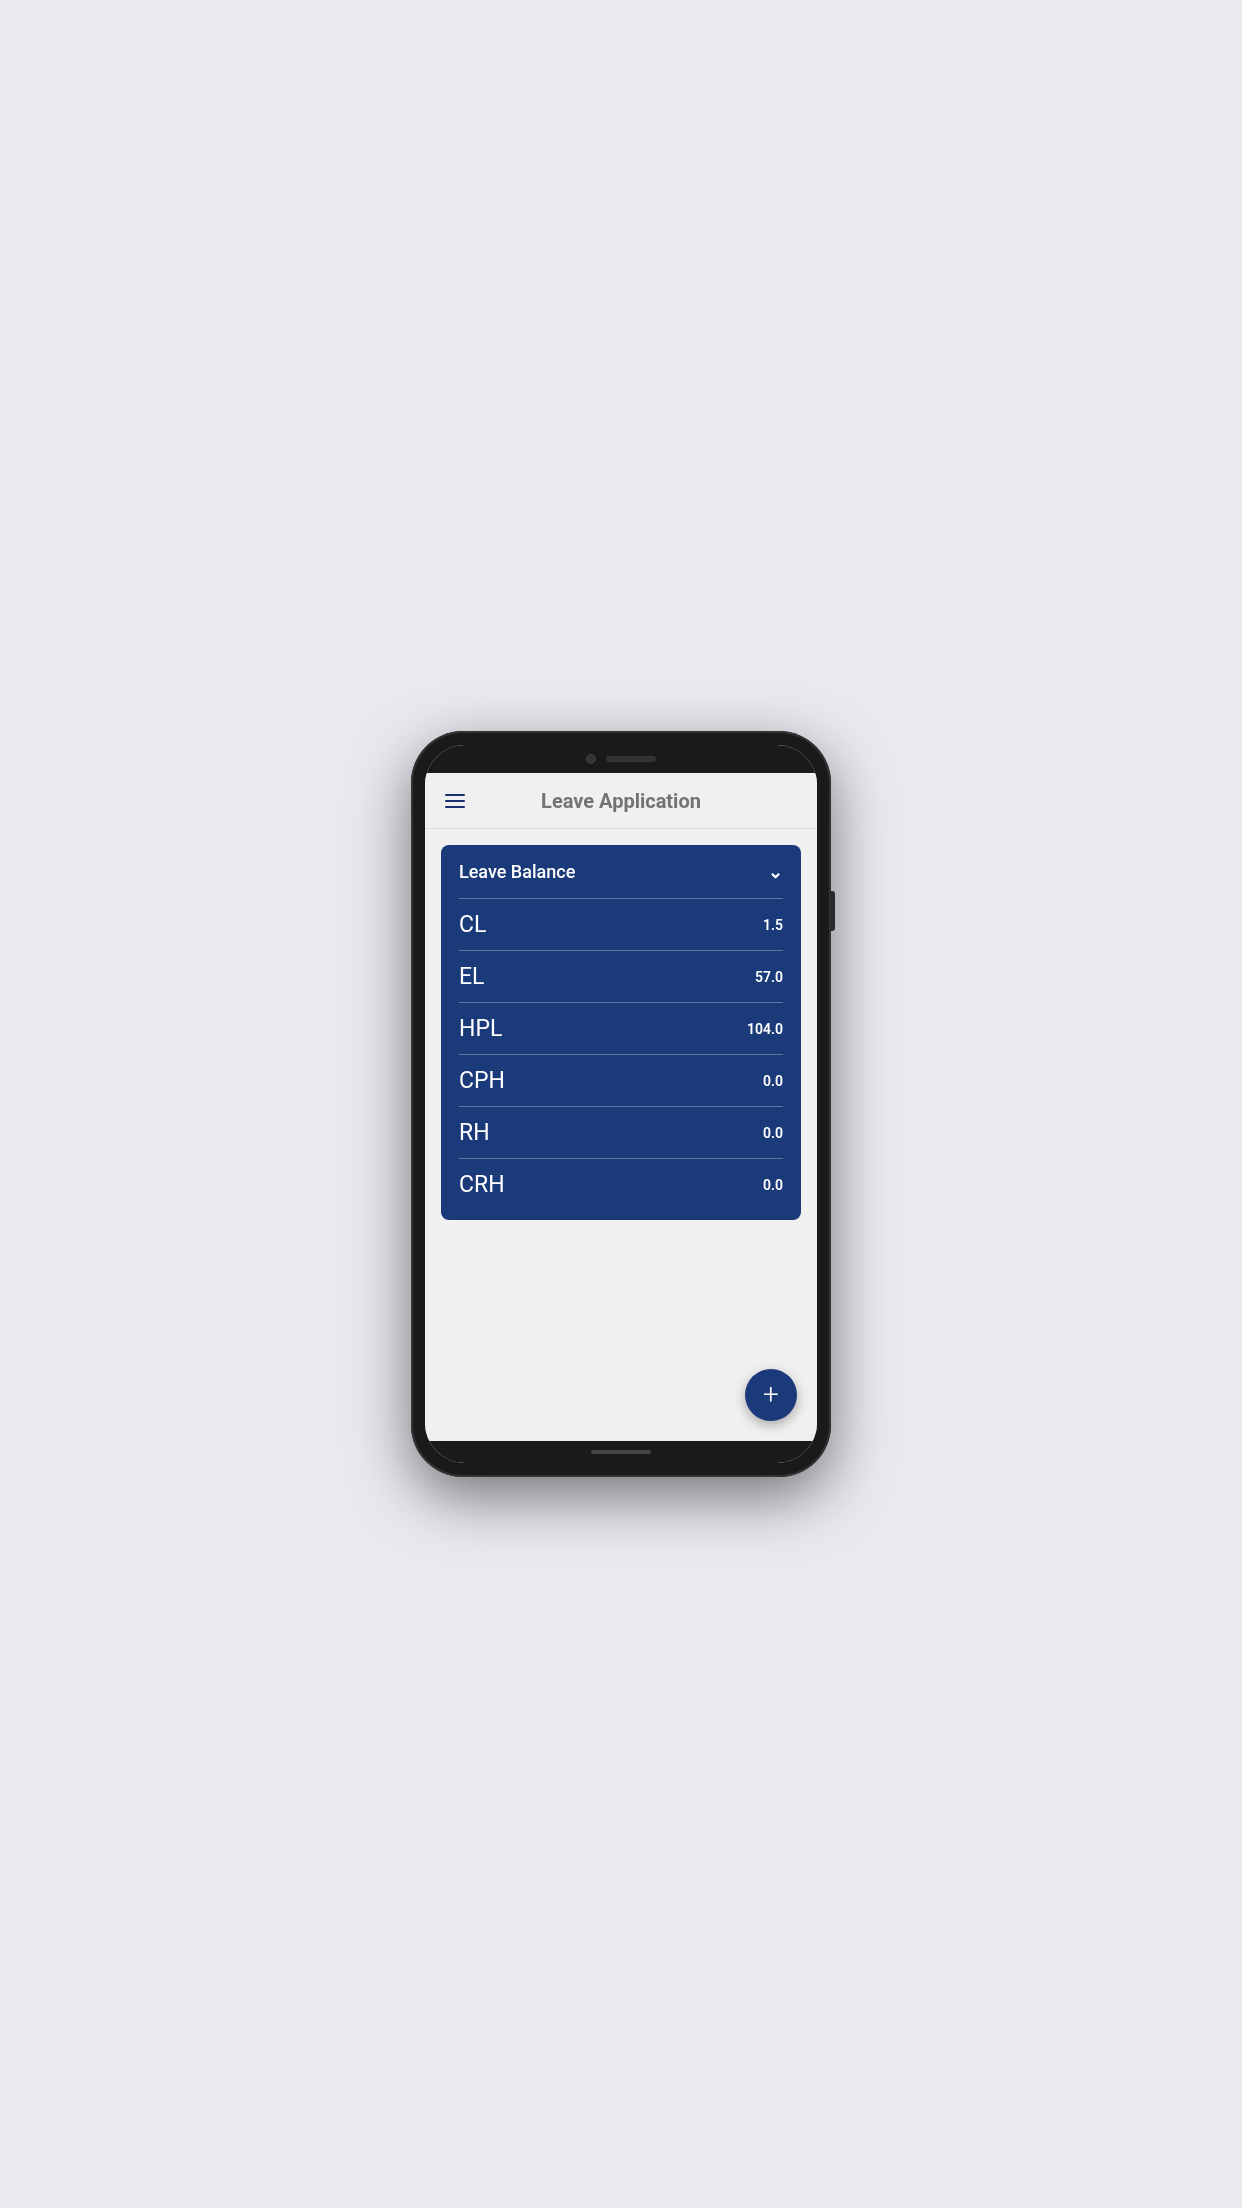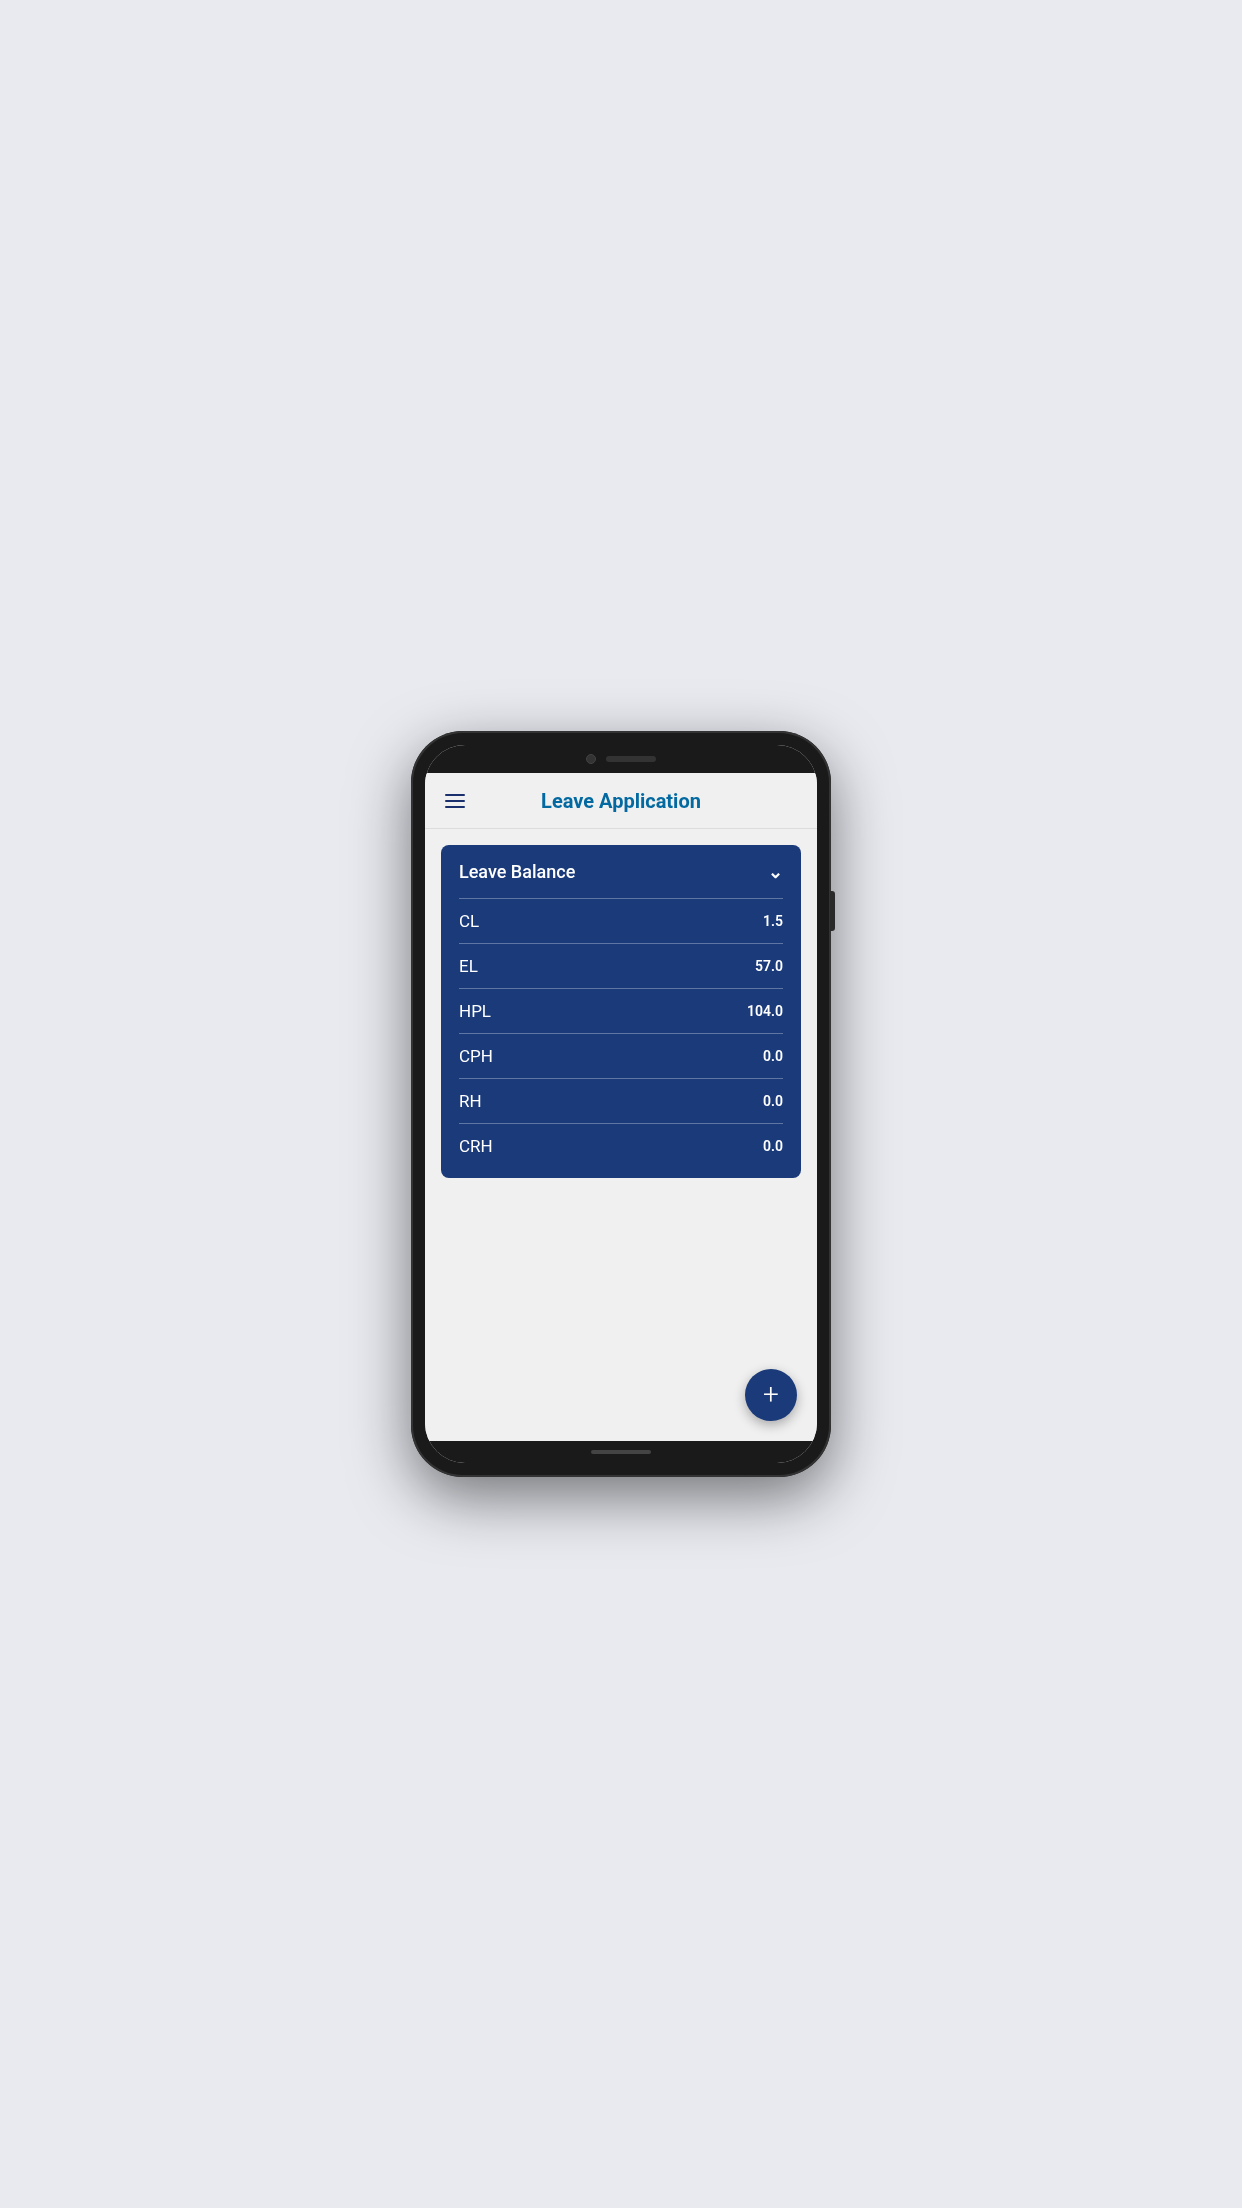--- a/index.html
+++ b/index.html
@@ -106,21 +106,21 @@
       height: 2px;
       background: #1a2f6e;
       border-radius: 1px;
     }
 
     .app-title {
       flex: 1;
       text-align: center;
       font-size: 20px;
       font-weight: 700;
-      color: #0369a1;
+      color: #737373;
       margin-right: 28px;
     }
 
     
     .content {
       flex: 1;
       padding: 16px;
       overflow-y: auto;
       position: relative;
     }
@@ -160,21 +160,21 @@
     .leave-row {
       display: flex;
       justify-content: space-between;
       align-items: center;
       padding: 12px 0;
       border-top: 1px solid rgba(255,255,255,0.3);
     }
 
     .leave-type {
       color: #ffffff;
-      font-size: 17px;
+      font-size: 23px;
       font-weight: 400;
     }
 
     .leave-value {
       color: #ffffff;
       font-size: 14px;
       font-weight: 600;
     }
 
     

